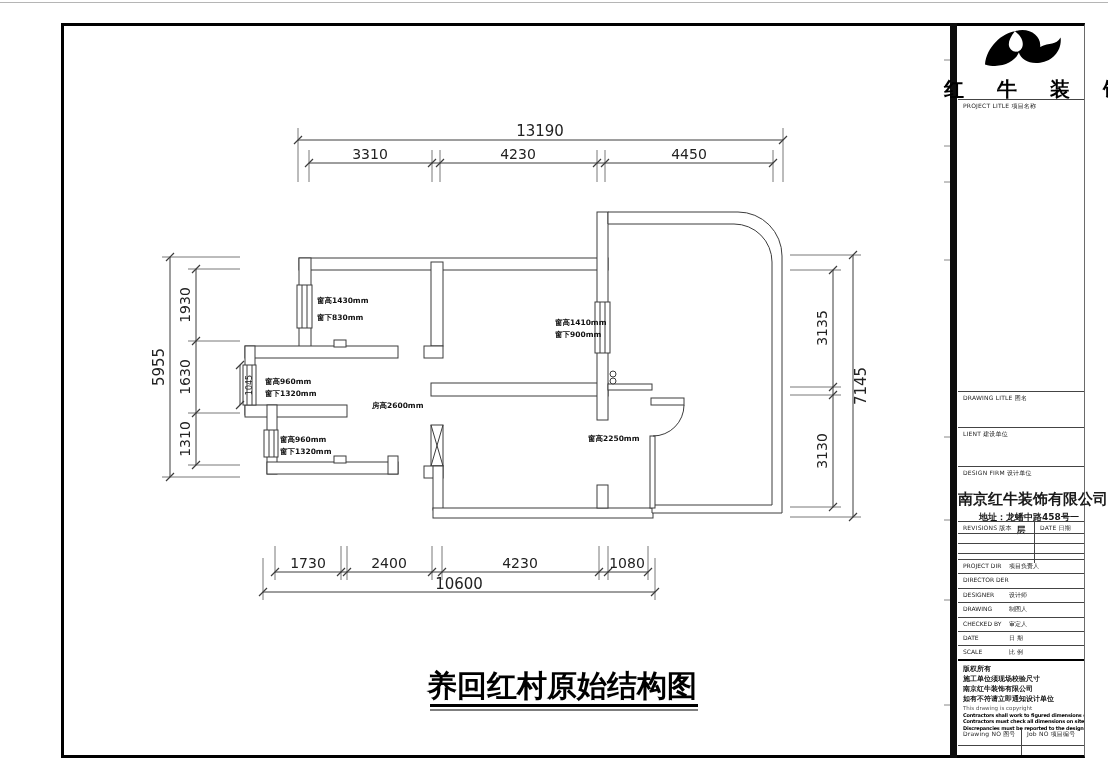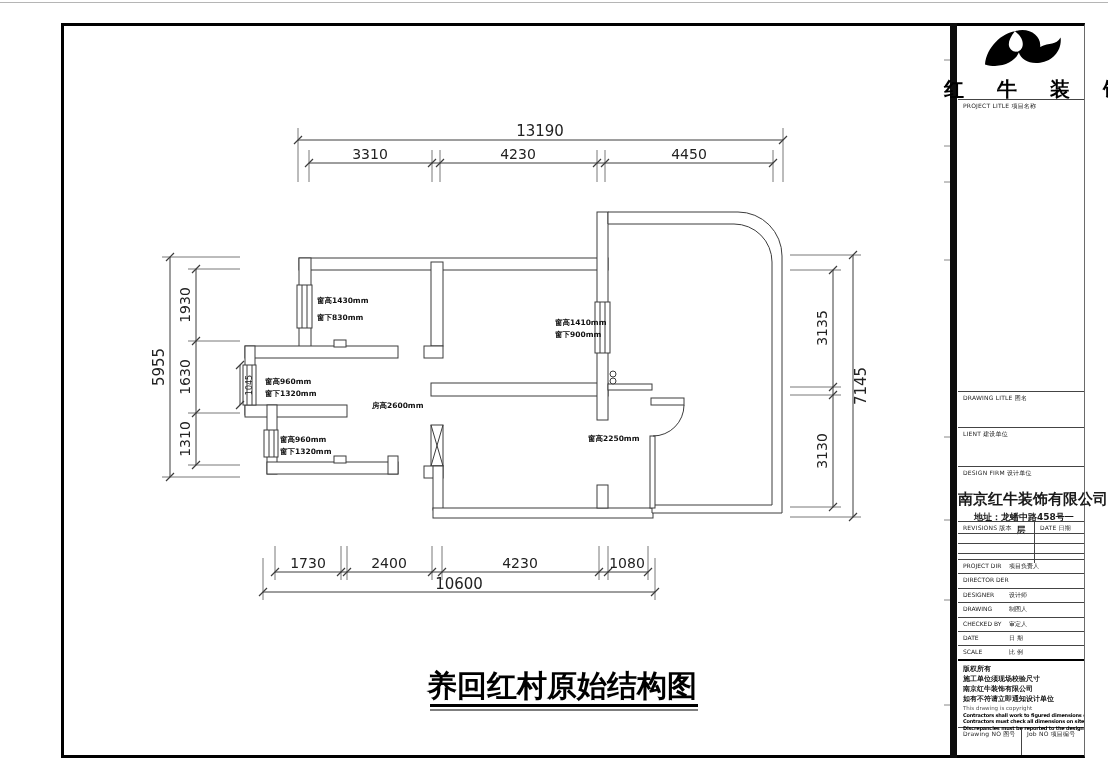--- a/index.html
+++ b/index.html
@@ -18,35 +18,35 @@
   .lbl{font-size:6px;color:#222;padding:2px 0 0 5px;letter-spacing:.2px;white-space:nowrap;}
   #logoSect{top:0;height:77px;}
   #swoosh{position:absolute;left:18px;top:2px;}
   #companyName{position:absolute;left:-14px;top:53px;width:158px;font-size:20px;font-weight:bold;
                letter-spacing:13px;white-space:nowrap;color:#000;}
   #projSect{top:77px;height:292px;}
   #dtSect{top:369px;height:36px;}
   #clSect{top:405px;height:39px;}
   #dfSect{top:444px;height:55px;}
   .firmName{font-size:15px;font-weight:bold;text-align:center;margin-top:12px;white-space:nowrap;}
-  .firmAddr{font-size:9px;font-weight:bold;margin-top:2px;white-space:nowrap;margin-left:16px;}
+  .firmAddr{font-size:9px;font-weight:bold;text-align:center;margin-top:2px;white-space:nowrap;margin-left:16px;}
   .firmAddr2{font-size:9px;font-weight:bold;text-align:center;}
   #revSect{top:499px;height:38px;}
   .revHead{display:flex;height:11px;border-bottom:1px solid #444;}
   .revHead .c1{width:77px;border-right:1px solid #444;box-sizing:border-box;}
   .revHead .c2{flex:1;}
   .revRow{display:flex;height:9px;border-bottom:1px solid #444;}
   .revRow:last-child{border-bottom:none;}
   .revRow .c1{width:77px;border-right:1px solid #444;box-sizing:border-box;}
   #pplSect{top:537px;height:101px;border-bottom:2px solid #000;}
   .pRow{display:flex;height:14.4px;border-bottom:1px solid #444;box-sizing:border-box;align-items:flex-start;}
   .pRow:last-child{border-bottom:none;}
   .pRow .en{width:46px;padding:2px 0 0 5px;font-size:6px;white-space:nowrap;}
   .pRow .zh{flex:1;padding-top:2px;font-size:6px;white-space:nowrap;}
-  #cpSect{top:638px;height:67px;padding:3px 0 0 5px;border-bottom:1px solid #444;}
+  #cpSect{top:638px;height:85px;padding:3px 0 0 5px;border-bottom:1px solid #444;}
   .cp1{font-size:7px;font-weight:bold;line-height:1.45;}
   .cpEn{font-size:5.5px;color:#555;line-height:1.3;}
   .cpEnB{font-size:5px;font-weight:bold;color:#000;line-height:1.35;letter-spacing:-0.2px;white-space:nowrap;overflow:hidden;}
   #noSect{top:705px;height:27px;display:flex;border-bottom:none;}
   #noSect .c1{width:64px;border-right:1px solid #444;box-sizing:border-box;}
   #noSect .c2{flex:1;}
 </style>
 </head>
 <body>
 

